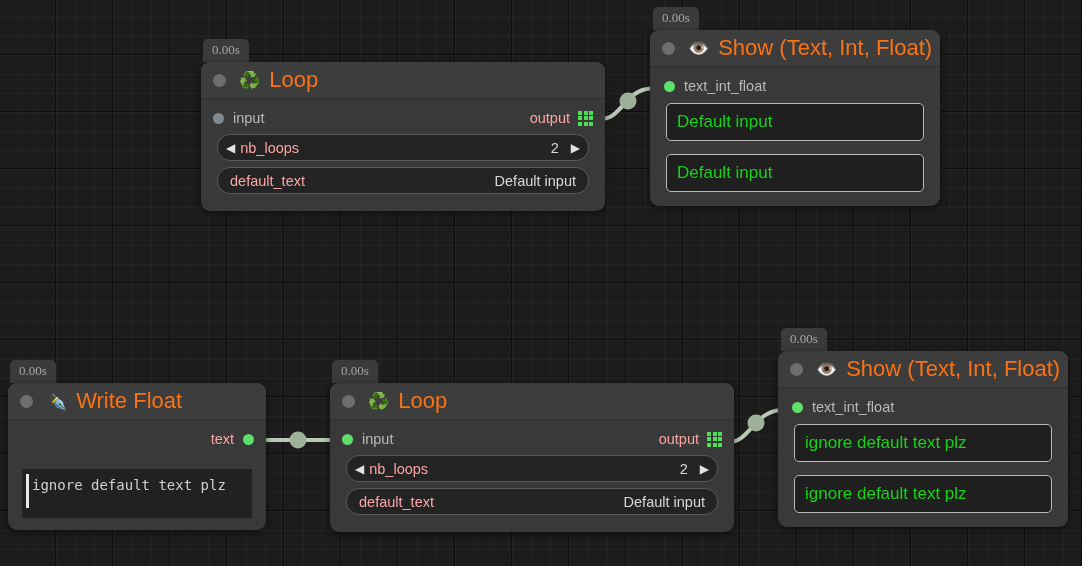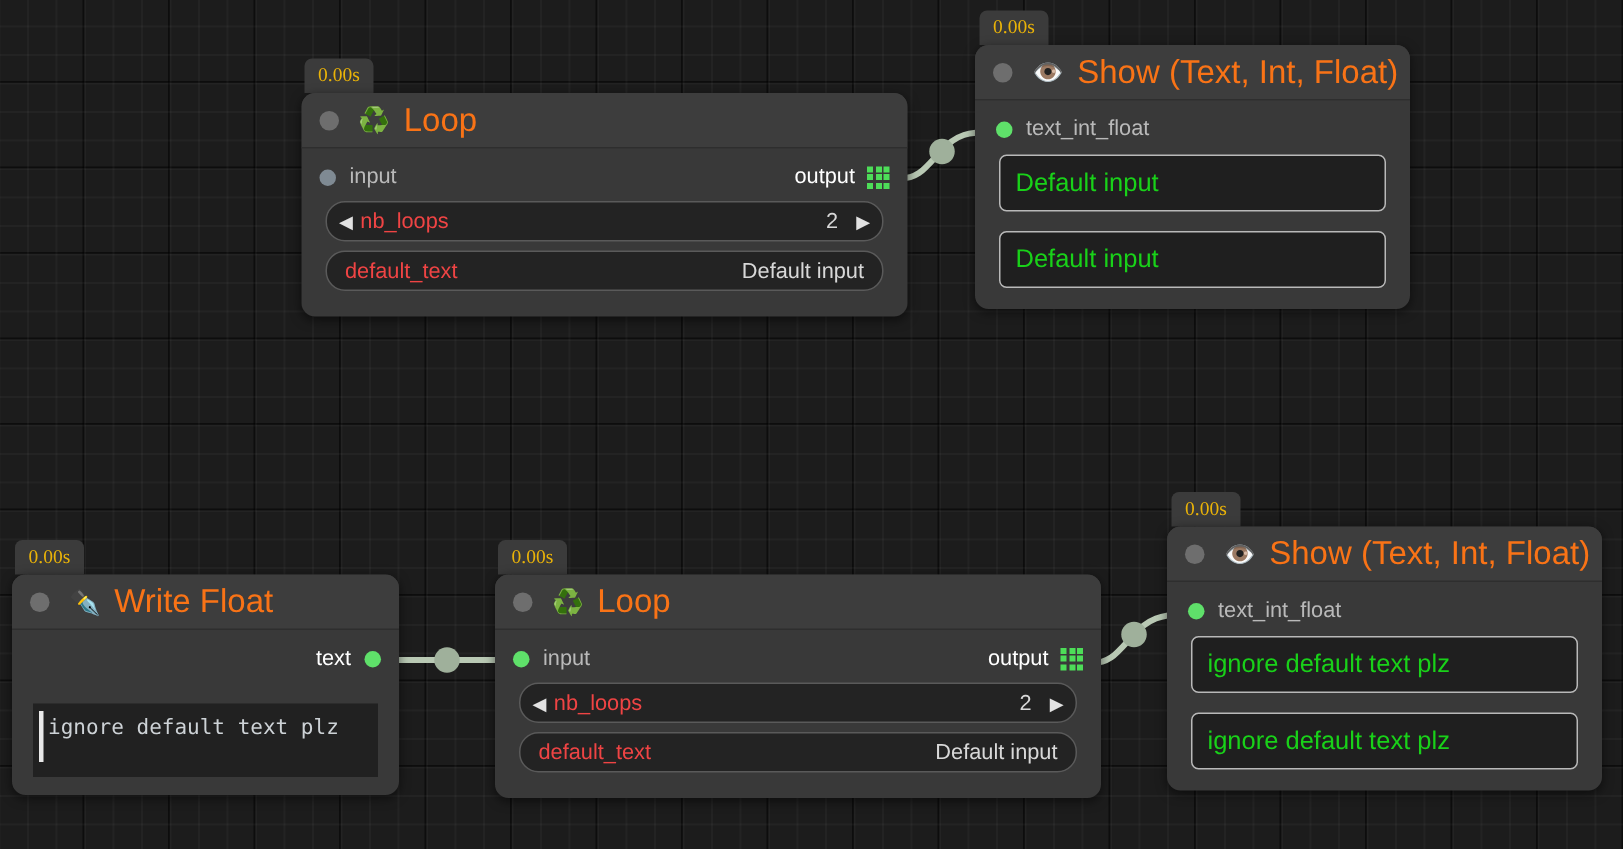--- a/index.html
+++ b/index.html
@@ -30,45 +30,45 @@
   .head-emoji{margin-left:13px;font-size:17px;line-height:1;flex:0 0 auto;}
   .head-title{margin-left:9px;color:#f97316;font-size:22px;white-space:nowrap;}
   .node-body{padding:8px 10px 11px 10px;}
 
   .portrow{display:flex;align-items:center;height:22px;padding:0 2px;margin-bottom:5px;}
   .port-dot{width:11px;height:11px;border-radius:50%;flex:0 0 auto;}
   .port-dot.green{background:#5fe06a;}
   .port-dot.idle{background:#7f8a93;}
   .port-label{color:#b9b9b9;font-size:14.5px;margin-left:9px;}
   .spacer{flex:1 1 auto;}
-  .out-label{color:#ffffff;font-size:14.5px;margin-right:8px;}
+  .out-label{color:#fca5a5;font-size:14.5px;margin-right:8px;}
   .grid-icon{display:grid;grid-template-columns:repeat(3,4px);grid-template-rows:repeat(3,4px);
              gap:1.5px;flex:0 0 auto;}
   .grid-icon i{display:block;width:4px;height:4px;background:#4ddd58;}
 
   .field{display:flex;align-items:center;height:25px;border:1px solid #5a5a5a;
          border-radius:13px;background:#232323;padding:0 12px;margin:0 6px 6px 6px;}
-  .field .fname{color:#ef4444;font-size:14.5px;}
+  .field .fname{color:#fca5a5;font-size:14.5px;}
   .field .fval{color:#d8d8d8;font-size:14.5px;margin-left:auto;}
   .field.stepper{padding:0 8px;}
   .arrow{color:#e2e2e2;font-size:12px;line-height:1;flex:0 0 auto;}
   .arrow.left{margin-right:5px;}
   .arrow.right{margin-left:12px;}
 
   .outbox{border:1px solid #b9b9b9;border-radius:5px;background:#1f1f1f;
           margin:6px 4px 0 4px;padding:8px 10px;}
   .outbox .otext{color:#19d119;font-size:17px;white-space:nowrap;}
 
   .textarea{position:relative;background:#212121;margin:6px 4px 0 4px;
             padding:7px 8px 10px 10px;min-height:32px;}
   .textarea .caret{position:absolute;left:4px;top:5px;width:3px;height:34px;background:#e8e8e8;}
   .textarea .tatext{color:#cdd2d6;font-size:14px;font-family:"DejaVu Sans Mono","Liberation Mono",monospace;
                     white-space:pre;}
 
-  .badge{position:absolute;background:#3b3b3b;color:#eab308;
+  .badge{position:absolute;background:#3b3b3b;color:#a3a3a3;
          font-size:13px;font-family:"Liberation Serif",serif;
          padding:3px 9px 4px 9px;border-radius:5px 5px 0 0;}
 </style>
 </head>
 <body>
 
 <div id="canvas">
 
   <svg id="links">
 

